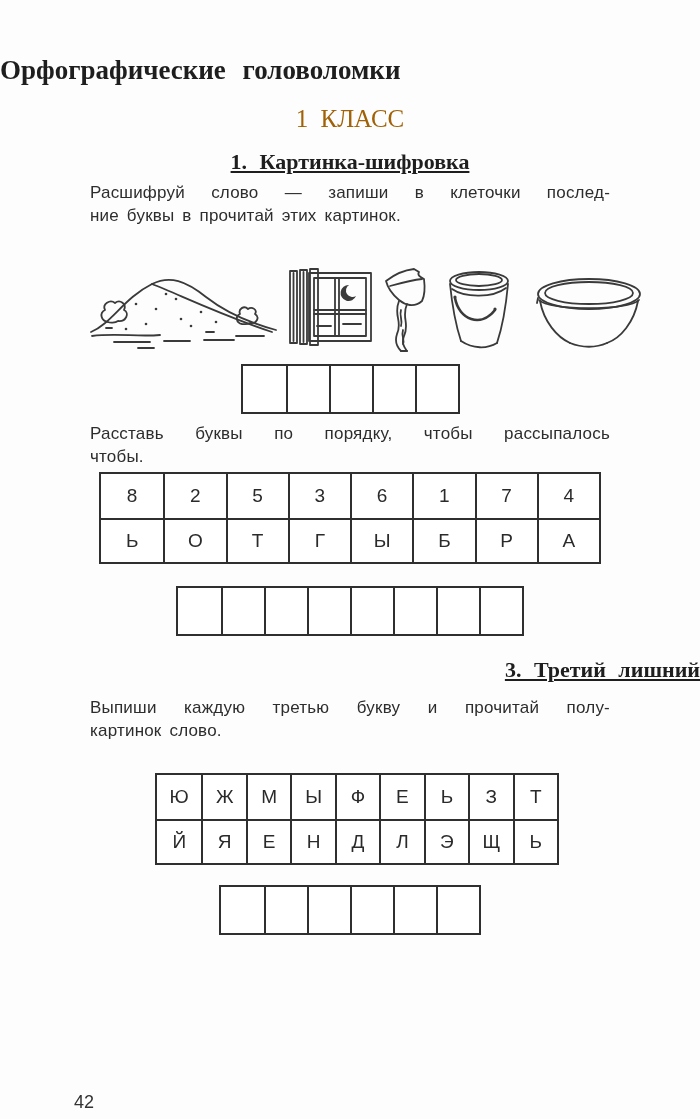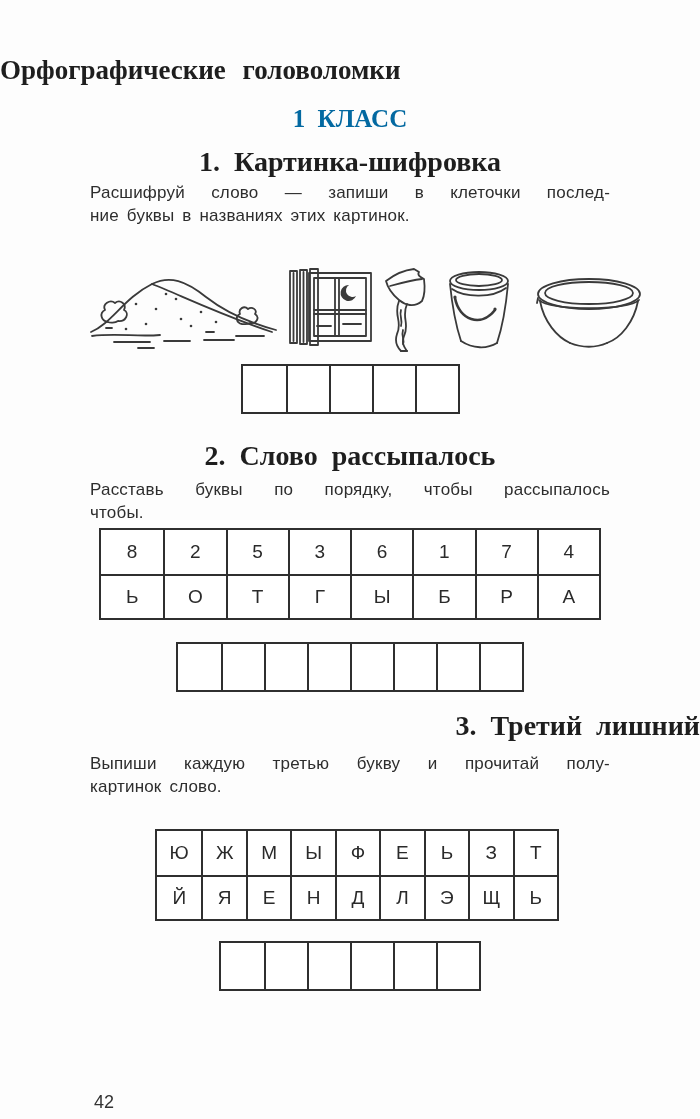--- a/index.html
+++ b/index.html
@@ -20,33 +20,34 @@
     font-family:"Liberation Serif",serif;
     font-weight:bold;
     font-size:27px;line-height:32px;
     color:#1e1e1e;
     word-spacing:10px;
   }
   .h-grade{
     margin:18px 0 0 0;
     text-align:center;
     font-family:"Liberation Serif",serif;
-    font-weight:bold;
+    font-weight:normal;
     font-size:25px;line-height:30px;
-    color:#0369a1;
+    color:#a16207;
     word-spacing:6px;
   }
   .h-section{
     margin:14px 0 0 0;
     text-align:center;
     font-family:"Liberation Serif",serif;
     font-weight:bold;
-    font-size:28px;line-height:28px;
+    font-size:22px;line-height:28px;
     color:#1e1e1e;
     word-spacing:7px;
+    text-decoration:underline;
   }
   .h-section.ex2{margin-top:28px;}
   .h-section.ex3{margin-top:20px;text-align:right;}
 
   
   .instr{
     padding:0 90px;
     font-size:17px;
     line-height:23px;
     letter-spacing:0.2px;
@@ -103,39 +104,39 @@
     background:#fff;
   }
   .answer-row .cell{border-left:2px solid #2f2f2f;}
   .answer-row .cell:first-child{border-left:none;}
   .aw1{margin-top:12px;}
   .aw2{margin-top:22px;}
   .aw3{margin-top:20px;}
 
   
   .page-number{
-    position:absolute;left:94px;top:1038px;
+    position:absolute;left:74px;top:1038px;
     font-size:18px;color:#333;
   }
 
   .lineart{stroke:#3a3a3a;fill:none;stroke-width:1.8;stroke-linecap:round;stroke-linejoin:round;}
   .dot{fill:#3a3a3a;stroke:none;}
 </style>
 </head>
 <body>
 
 <div class="page">
 
   <div class="h-title">Орфографические  головоломки</div>
   <div class="h-grade">1 КЛАСС</div>
 
   <div class="h-section">1.  Картинка-шифровка</div>
   <div class="instr ex1">
     <div class="l1">Расшифруй слово — запиши в клеточки послед-</div>
-    <div class="l2">ние буквы в названиях этих картинок.</div>
+    <div class="l2">ние буквы в прочитай этих картинок.</div>
   </div>
 
   <div class="pictures">
     <div class="pic">
       <svg width="195" height="88" viewBox="0 0 195 88">
         <path class="lineart" d="M5,68 C25,60 38,34 66,20 C84,11 100,17 120,33 C138,47 164,59 190,66"></path>
         <path class="lineart" d="M66,20 C92,30 132,50 186,68"></path>
         <path class="lineart" d="M6,72 C30,69 52,73 74,71"></path>
         <path class="lineart" d="M28,78 h36 M78,77 h26 M118,76 h30 M52,84 h16 M150,72 h28 M20,64 h6 M120,68 h8"></path>
         <path class="lineart" d="M22,58 c-7,-1 -9,-9 -3,-12 c-3,-6 5,-11 10,-7 c5,-4 12,1 9,7 c6,3 2,12 -6,11 c-3,2 -8,2 -10,1 z"></path>
@@ -201,21 +202,20 @@
   <div class="answer-wrap aw1">
     <div class="answer-row" style="grid-template-columns: repeat(5, 43px);">
         <div class="cell empty"></div>
         <div class="cell empty"></div>
         <div class="cell empty"></div>
         <div class="cell empty"></div>
         <div class="cell empty"></div>
       </div>
   </div>
 
-  <div class="h-section ex2">2.  Слово  рассыпалось</div>
   <div class="instr ex2">
     <div class="l1">Расставь буквы по порядку, чтобы рассыпалось</div>
     <div class="l2">чтобы.</div>
   </div>
   <div class="grid-wrap">
     <div class="letter-grid cols8 ex2-table" style="grid-template-columns: repeat(8, 1fr);">
         <div class="cell">8</div>
         <div class="cell">2</div>
         <div class="cell">5</div>
         <div class="cell">3</div>

